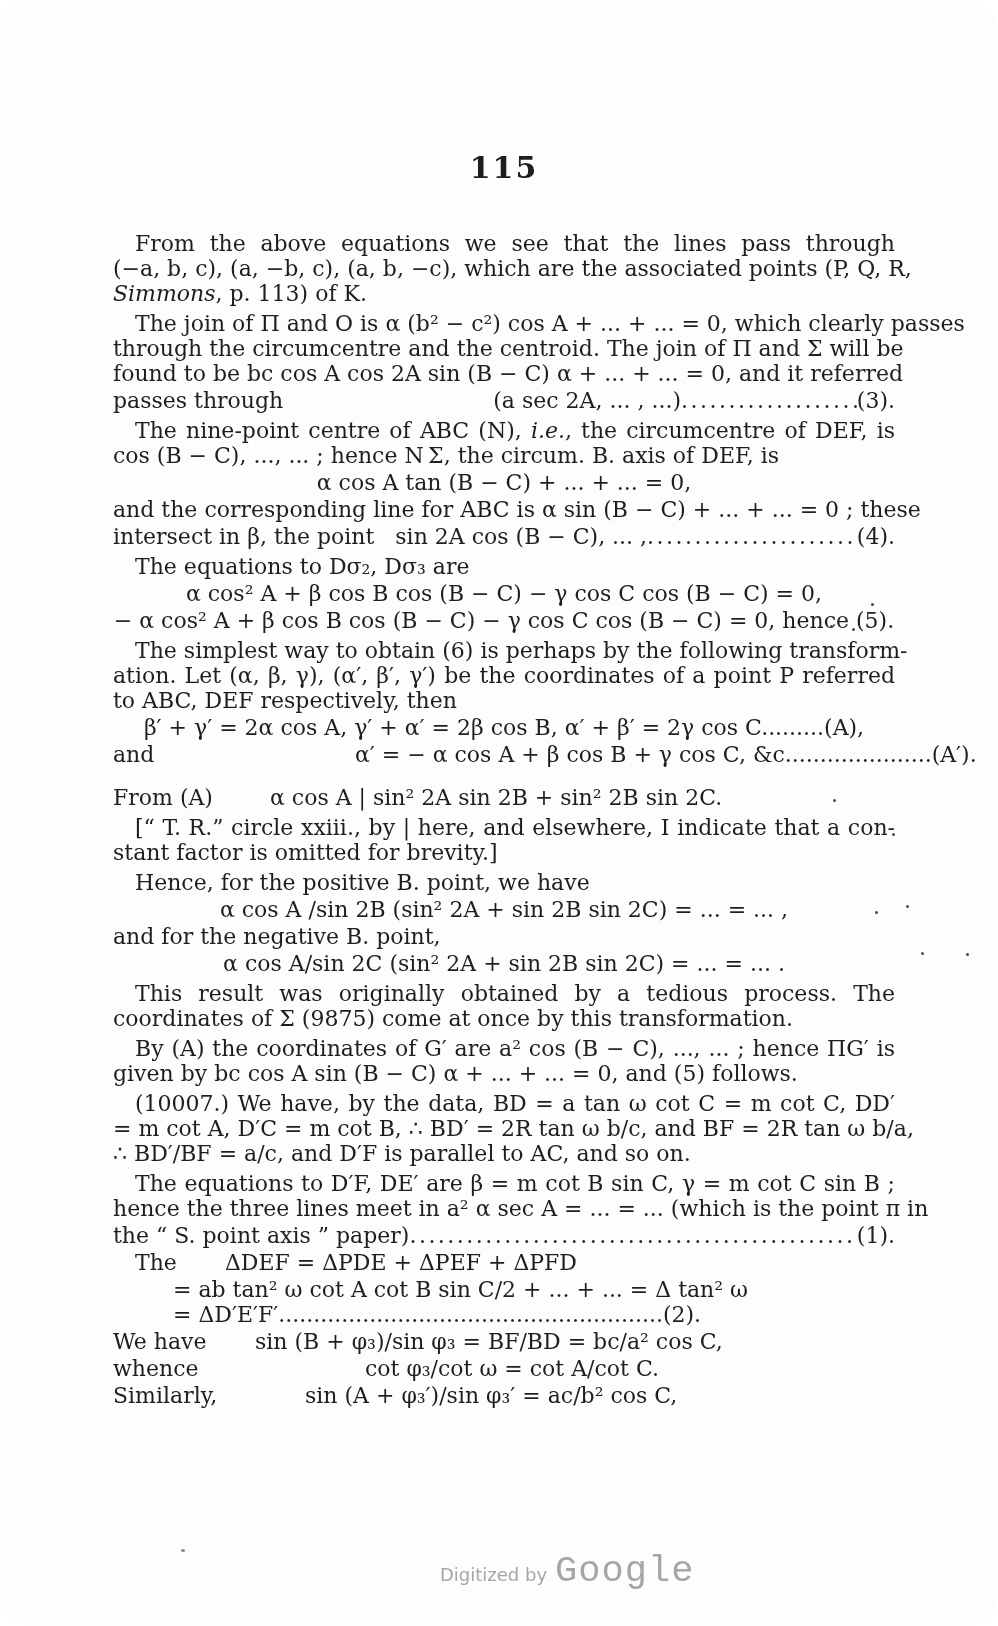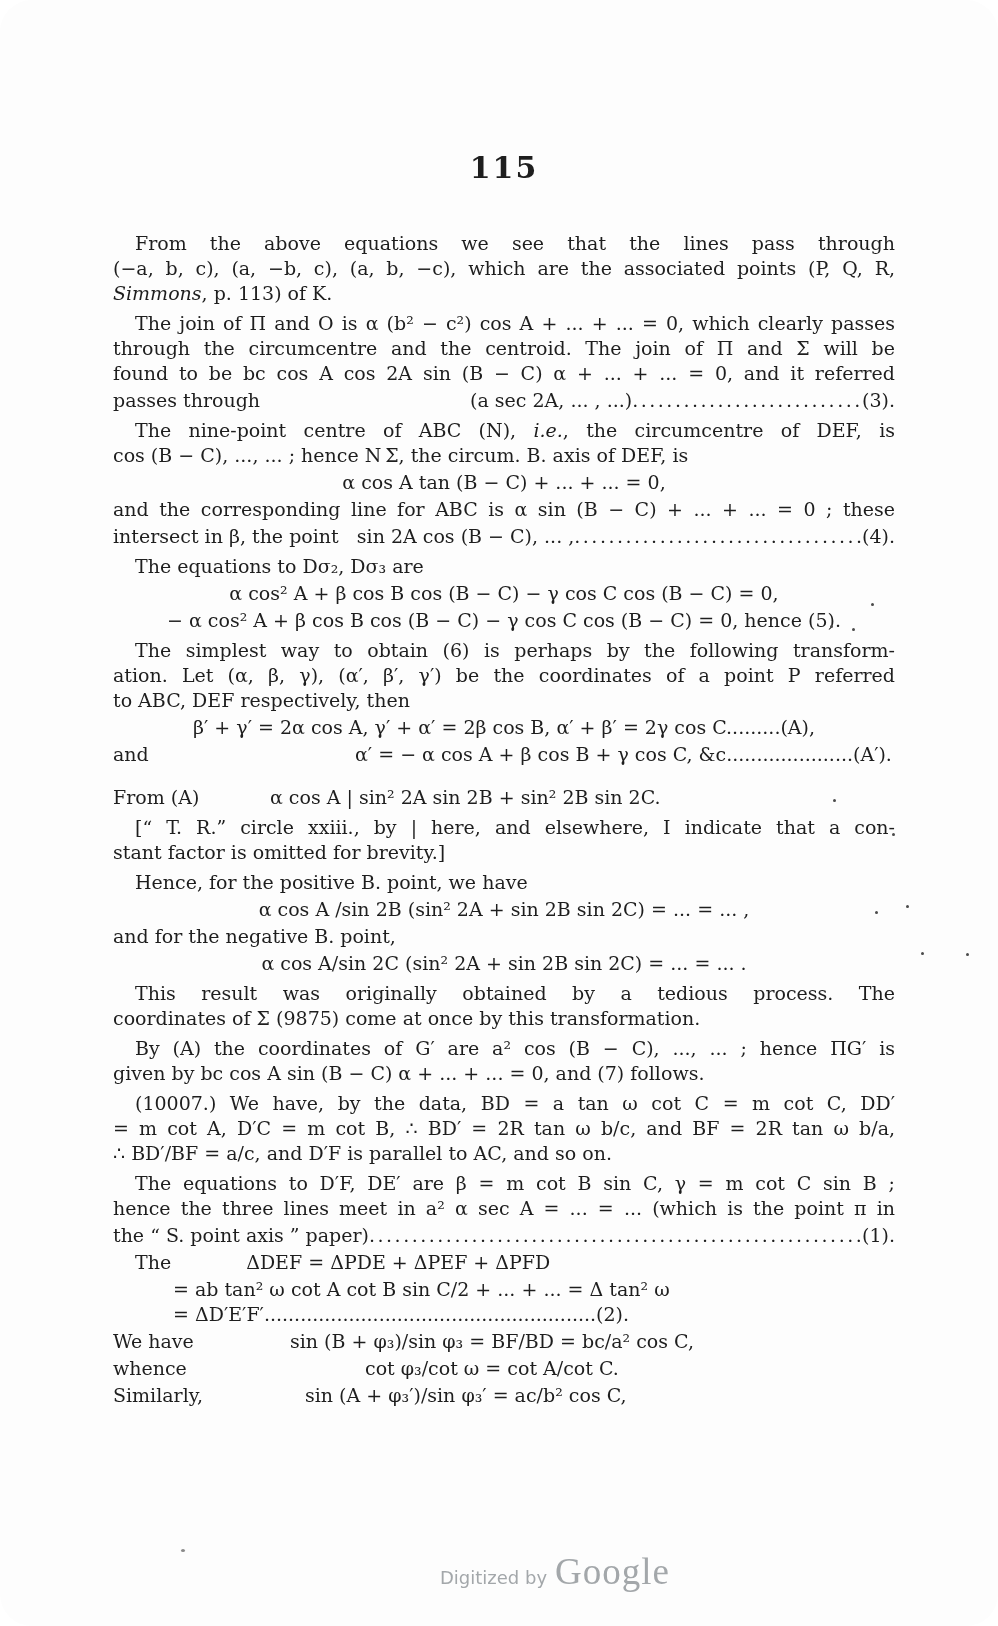--- a/index.html
+++ b/index.html
@@ -1,44 +1,44 @@
 <!DOCTYPE html>
 <html><head>
 <meta charset="utf-8">
 <style>
   html,body{margin:0;padding:0;background:#ffffff;}
   .page{position:relative;width:998px;height:1626px;background:#fdfdfd;overflow:hidden;
         font-family:"DejaVu Serif","Liberation Serif",serif;color:#1e1e1e;border-radius:32px;}
   .text{position:absolute;left:113px;top:0;width:782px;}
   .pagenum{margin-top:150px;text-align:center;font-size:30px;font-weight:700;letter-spacing:2px;}
-  .body{margin-top:46px;font-size:19px;line-height:25px;}
+  .body{margin-top:46px;font-size:22px;line-height:25px;}
   .ln{white-space:nowrap;}
   .j{text-align:justify;text-align-last:justify;}
   .l{text-align:left;}
   .ind{text-indent:22px;}
   .mt{margin-top:5px;}
   .ctr{text-align:center;margin:2px 0;}
   .row{display:flex;align-items:baseline;margin:2px 0;}
   .lbl{flex:0 0 auto;}
   .lblw{flex:0 0 140px;}
   .eq{flex:0 0 auto;}
   .gap3{padding-left:210px;}
   .offa{padding-left:102px;}
   .offb{padding-left:17px;margin-top:16px;}
-  .offc{padding-left:2px;margin-left:35px;}
+  .offc{padding-left:2px;}
   .offd{padding-left:112px;}
   .offe{padding-left:52px;}
   .eqind{margin-left:60px;}
-  .lblthe{flex:0 0 auto;margin-right:75px;padding-left:22px;}
+  .lblthe{flex:0 0 auto;margin-right:48px;padding-left:22px;}
   .leader{flex:1 1 auto;overflow:hidden;white-space:nowrap;letter-spacing:2.5px;}
   .num{flex:0 0 auto;}
   .it{font-style:italic;}
   .watermark{position:absolute;left:440px;top:1550px;display:flex;align-items:baseline;}
   .wm-pre{font-family:"DejaVu Sans","Liberation Sans",sans-serif;font-size:18px;color:#a3a7aa;margin-right:8px;}
-  .wm-logo{font-family:Liberation Serif, serif;font-size:37px;color:#a3a7aa;letter-spacing:1px;}
+  .wm-logo{font-family:Liberation Mono, monospace;font-size:37px;color:#a3a7aa;letter-spacing:1px;}
   .s{position:absolute;background:#4a4a4a;border-radius:50%;width:3px;height:3px;}
   .s.light{background:#8a8a8a;width:4px;height:3px;}
 </style>
 </head>
 <body>
 
 <div class="page">
   <div class="text">
     <div class="pagenum">115</div>
     <div class="body">
@@ -88,21 +88,21 @@
       <div class="ln l">stant factor is omitted for brevity.]</div>
 
       <div class="ln l ind mt">Hence, for the positive B. point, we have</div>
       <div class="ln ctr">α cos A /sin 2B (sin² 2A + sin 2B sin 2C) = ... = ... ,</div>
       <div class="ln l">and for the negative B. point,</div>
       <div class="ln ctr">α cos A/sin 2C (sin² 2A + sin 2B sin 2C) = ... = ... .</div>
 
       <div class="ln j ind mt">This result was originally obtained by a tedious process.  The</div>
       <div class="ln l">coordinates of Σ (9875) come at once by this transformation.</div>
       <div class="ln j ind mt">By (A) the coordinates of G′ are a² cos (B − C), ..., ... ;  hence ΠG′ is</div>
-      <div class="ln l">given by bc cos A sin (B − C) α + ... + ... = 0, and (7) follows.</div>
+      <div class="ln l">given by bc cos A sin (B − C) α + ... + ... = 0, and (5) follows.</div>
 
       <div class="ln j ind mt">(10007.)  We have, by the data, BD = a tan ω cot C = m cot C,  DD′</div>
       <div class="ln j">= m cot A, D′C = m cot B, ∴ BD′ = 2R tan ω b/c, and BF = 2R tan ω b/a,</div>
       <div class="ln l">∴ BD′/BF = a/c, and D′F is parallel to AC, and so on.</div>
       <div class="ln j ind mt">The equations to D′F, DE′ are β = m cot B sin C,  γ = m cot C sin B ;</div>
       <div class="ln j">hence the three lines meet in a² α sec A = ... = ... (which is the point π in</div>
       <div class="ln row">
         <span class="lbl">the “ S. point axis ” paper)</span>
         <span class="leader">....................................................................................................</span>
         <span class="num">(1).</span>

